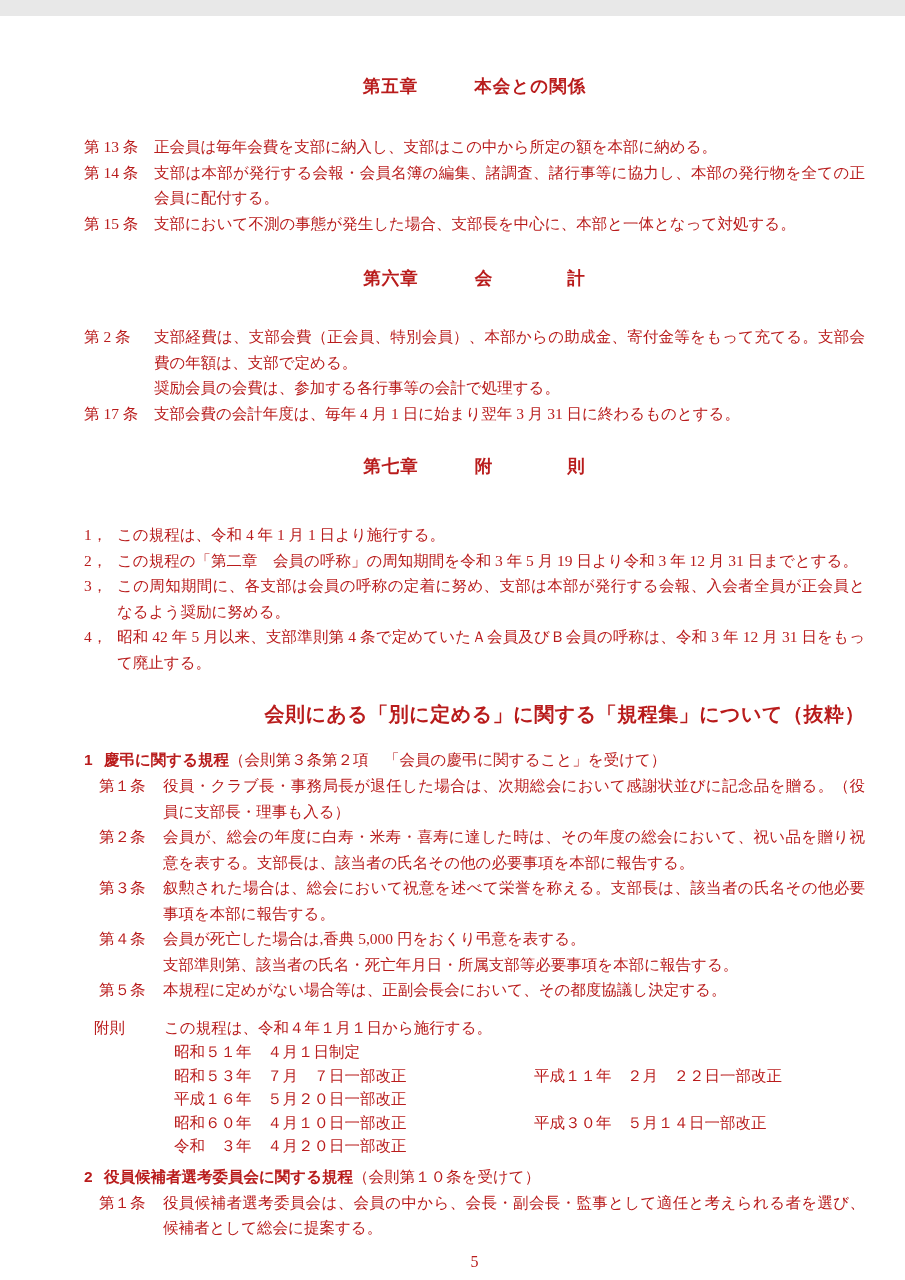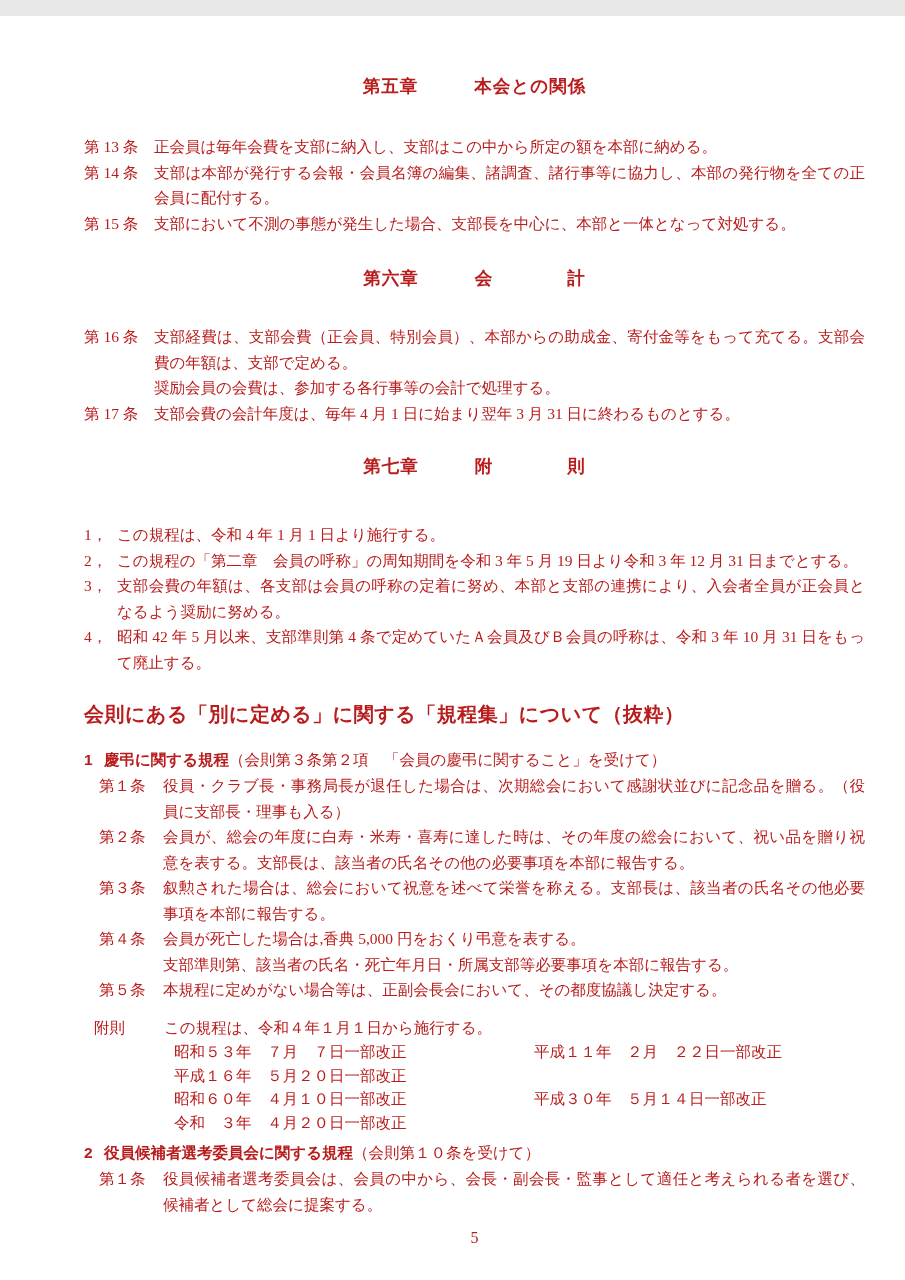--- a/index.html
+++ b/index.html
@@ -29,21 +29,21 @@
   .article-row{display:flex;align-items:flex-start;justify-content:space-between;}
   .article-label{flex:0 0 70px;white-space:nowrap;}
   .article-text{flex:1;text-align:justify;}
   .article-extra{margin:0;}
   .num-items{margin-top:44px;}
   .num-row{display:flex;align-items:flex-start;}
   .num-label{flex:0 0 33px;white-space:nowrap;}
   .num-text{flex:1;text-align:justify;}
   .main-title{
     margin-top:24px;
-    text-align:left;
+    text-align:right;
     font-family:"Liberation Sans","DejaVu Sans",sans-serif;
     font-weight:bold;
     font-size:20px;
     line-height:30px;
     letter-spacing:0.5px;
   }
   .sec-heading{
     display:flex;
     line-height:26px;
   }
@@ -102,21 +102,21 @@
       <span class="article-text">支部において不測の事態が発生した場合、支部長を中心に、本部と一体となって対処する。</span>
     </div>
   </div>
 
   <div class="chapter-heading mt-ch6">
     <span class="ch-num">第六章</span><span class="ch-title">会　　　　計</span>
   </div>
 
   <div class="articles mt-ch6-articles">
     <div class="article-row">
-      <span class="article-label">第 16 条</span>
+      <span class="article-label">第 2 条</span>
       <span class="article-text"><span>支部経費は、支部会費（正会員、特別会員）、本部からの助成金、寄付金等をもって充てる。支部会費の年額は、支部で定める。</span><span class="article-extra" style="display:block;">奨励会員の会費は、参加する各行事等の会計で処理する。</span></span>
     </div>
     <div class="article-row">
       <span class="article-label">第 17 条</span>
       <span class="article-text">支部会費の会計年度は、毎年 4 月 1 日に始まり翌年 3 月 31 日に終わるものとする。</span>
     </div>
   </div>
 
   <div class="chapter-heading mt-ch7">
     <span class="ch-num">第七章</span><span class="ch-title">附　　　　則</span>
@@ -126,25 +126,25 @@
     <div class="num-row">
       <span class="num-label">1，</span>
       <span class="num-text">この規程は、令和 4 年 1 月 1 日より施行する。</span>
     </div>
     <div class="num-row">
       <span class="num-label">2，</span>
       <span class="num-text">この規程の「第二章　会員の呼称」の周知期間を令和 3 年 5 月 19 日より令和 3 年 12 月 31 日までとする。</span>
     </div>
     <div class="num-row">
       <span class="num-label">3，</span>
-      <span class="num-text">支部会費の年額は、各支部は会員の呼称の定着に努め、本部と支部の連携により、入会者全員が正会員となるよう奨励に努める。</span>
+      <span class="num-text">この周知期間に、各支部は会員の呼称の定着に努め、支部は本部が発行する会報、入会者全員が正会員となるよう奨励に努める。</span>
     </div>
     <div class="num-row">
       <span class="num-label">4，</span>
-      <span class="num-text">昭和 42 年 5 月以来、支部準則第 4 条で定めていたＡ会員及びＢ会員の呼称は、令和 3 年 10 月 31 日をもって廃止する。</span>
+      <span class="num-text">昭和 42 年 5 月以来、支部準則第 4 条で定めていたＡ会員及びＢ会員の呼称は、令和 3 年 12 月 31 日をもって廃止する。</span>
     </div>
   </div>
 
   <div class="main-title">会則にある「別に定める」に関する「規程集」について（抜粋）</div>
 
   <div class="sec-heading mt-sec1">
     <span class="sec-num">1</span>
     <span><span class="sec-title">慶弔に関する規程</span><span class="sec-note">（会則第３条第２項　「会員の慶弔に関すること」を受けて）</span></span>
   </div>
 
@@ -171,20 +171,21 @@
     </div>
   </div>
 
   <div class="fusoku">
     <div class="fusoku-row">
       <span class="fusoku-label">附則</span>
       <span class="fusoku-intro">この規程は、令和４年１月１日から施行する。</span>
     </div>
     <div class="history">
       <div class="history-row">
+        <span class="history-left">昭和５１年　４月１日制定</span>
       </div>
       <div class="history-row">
         <span class="history-left">昭和５３年　７月　７日一部改正</span>
         <span class="history-right">平成１１年　２月　２２日一部改正</span>
       </div>
       <div class="history-row">
         <span class="history-right">平成１６年　５月２０日一部改正</span>
       </div>
       <div class="history-row">
         <span class="history-left">昭和６０年　４月１０日一部改正</span>

